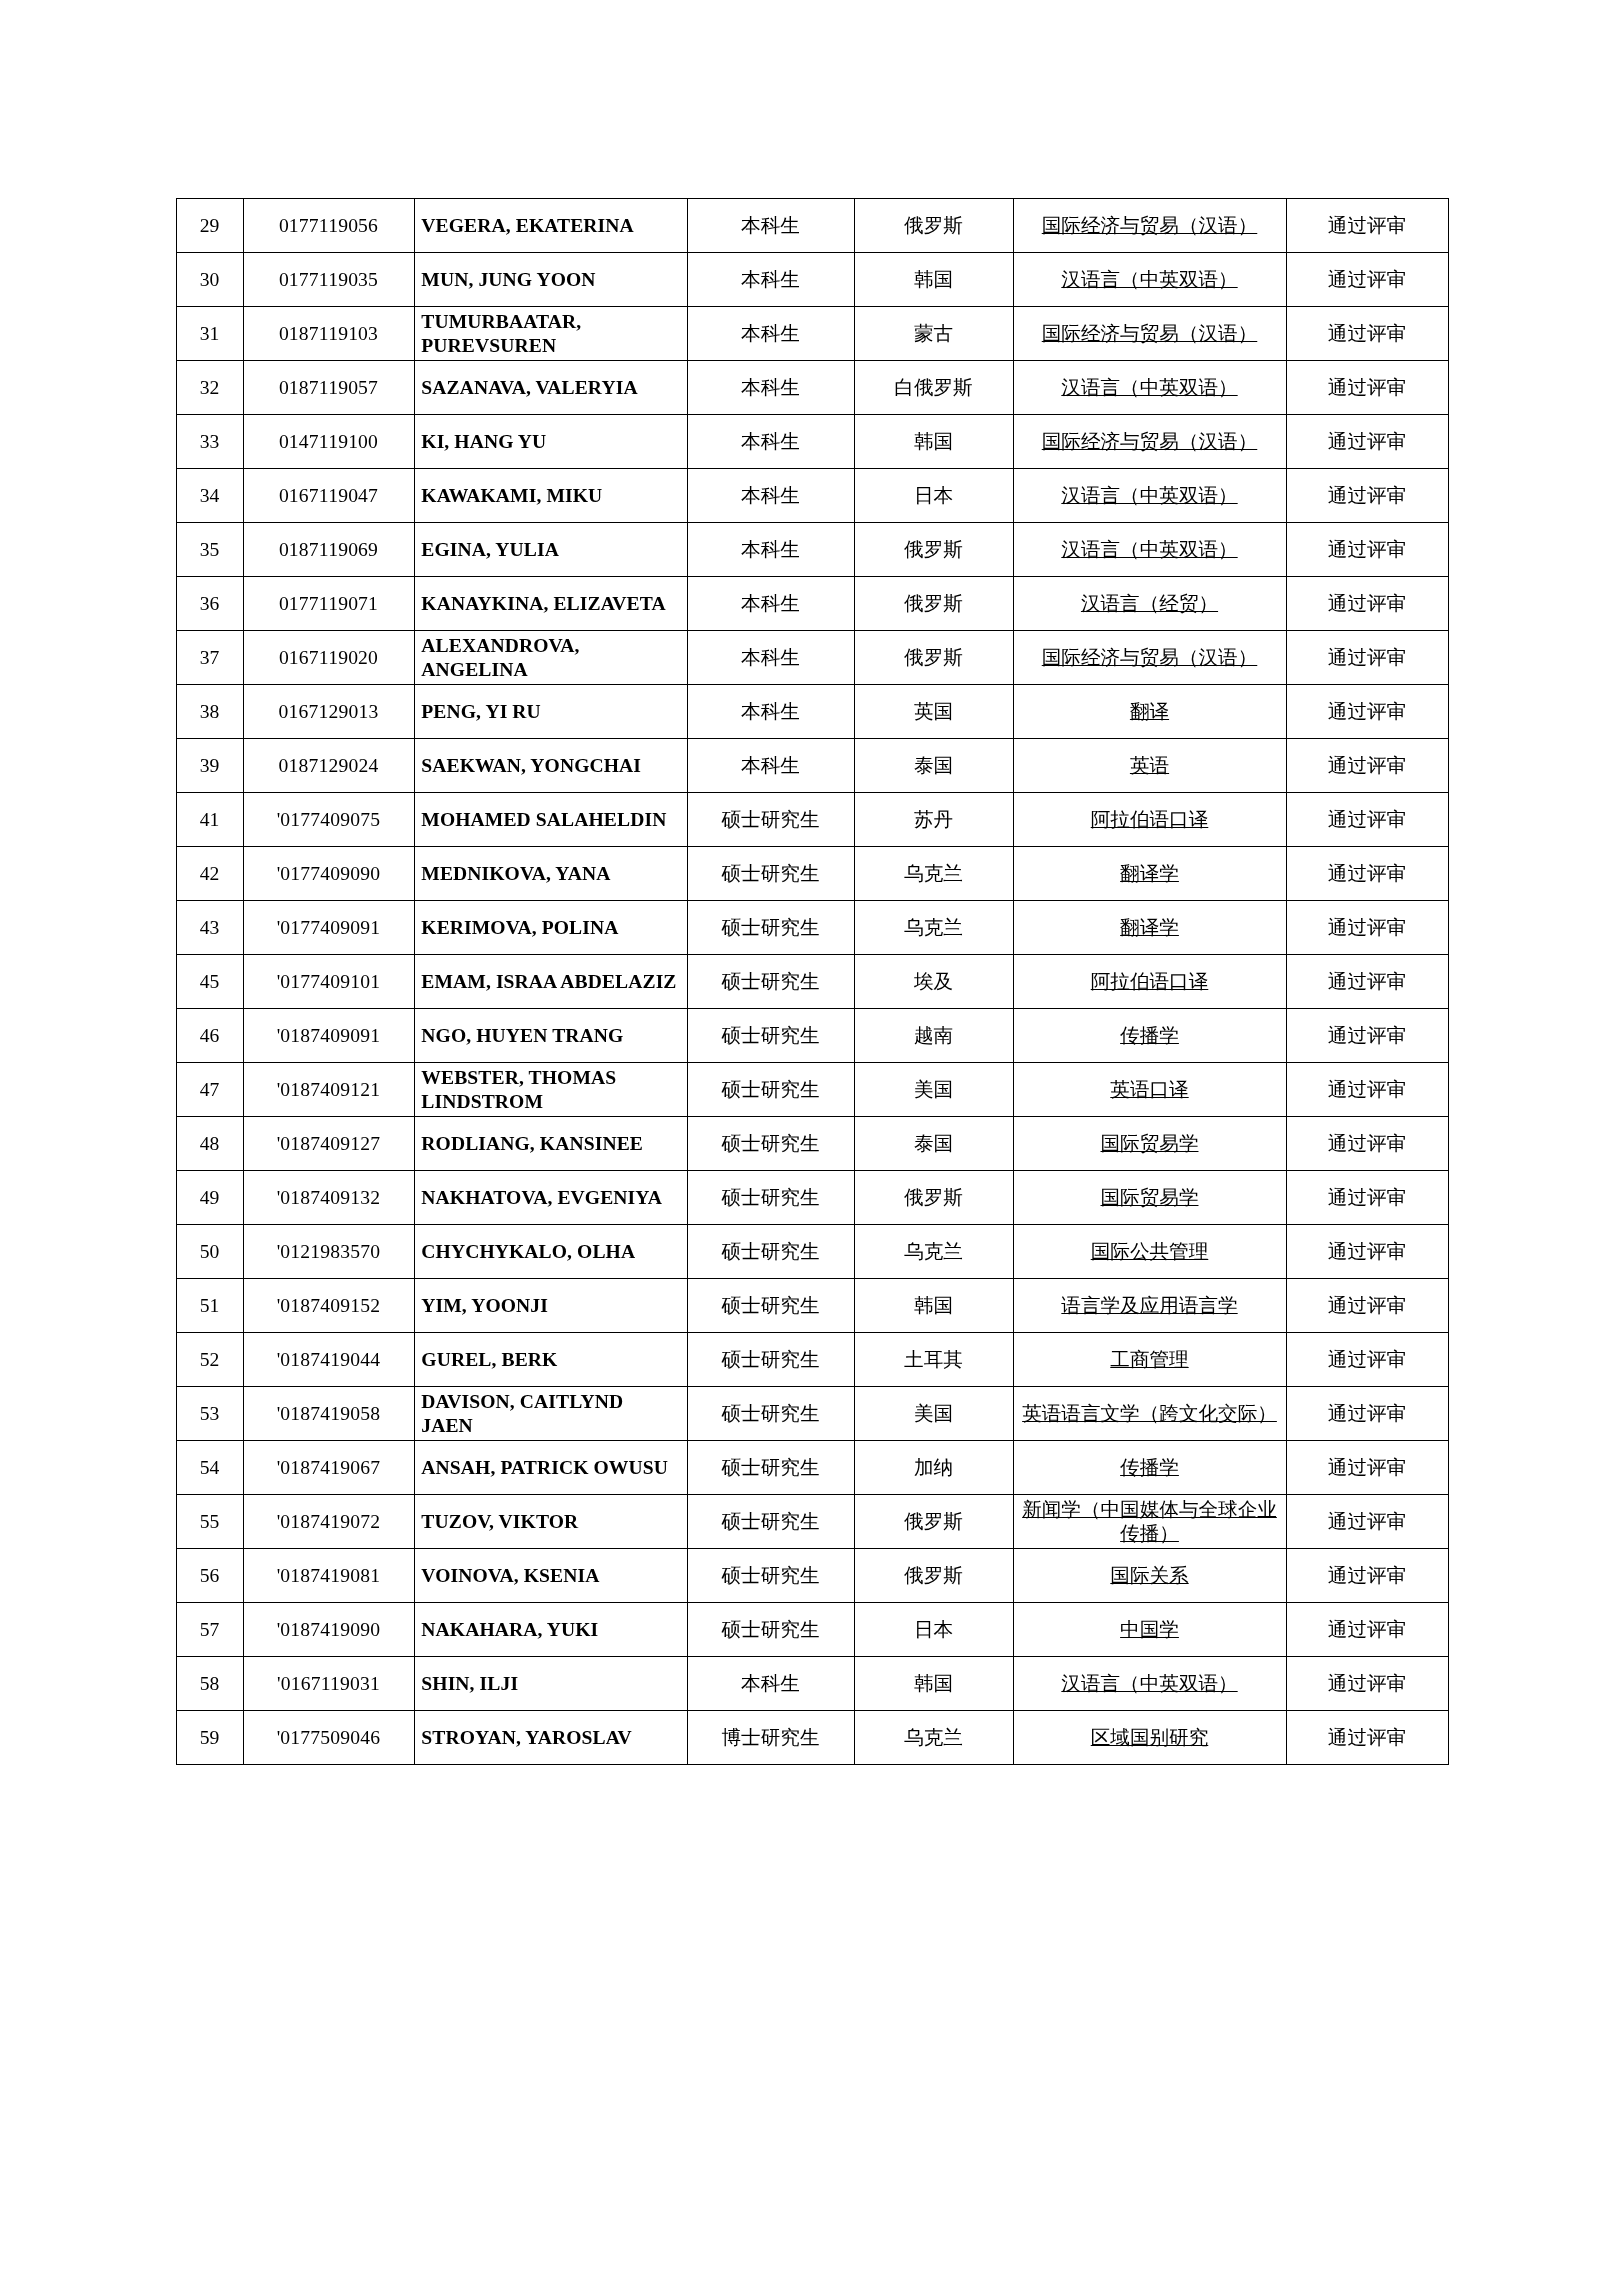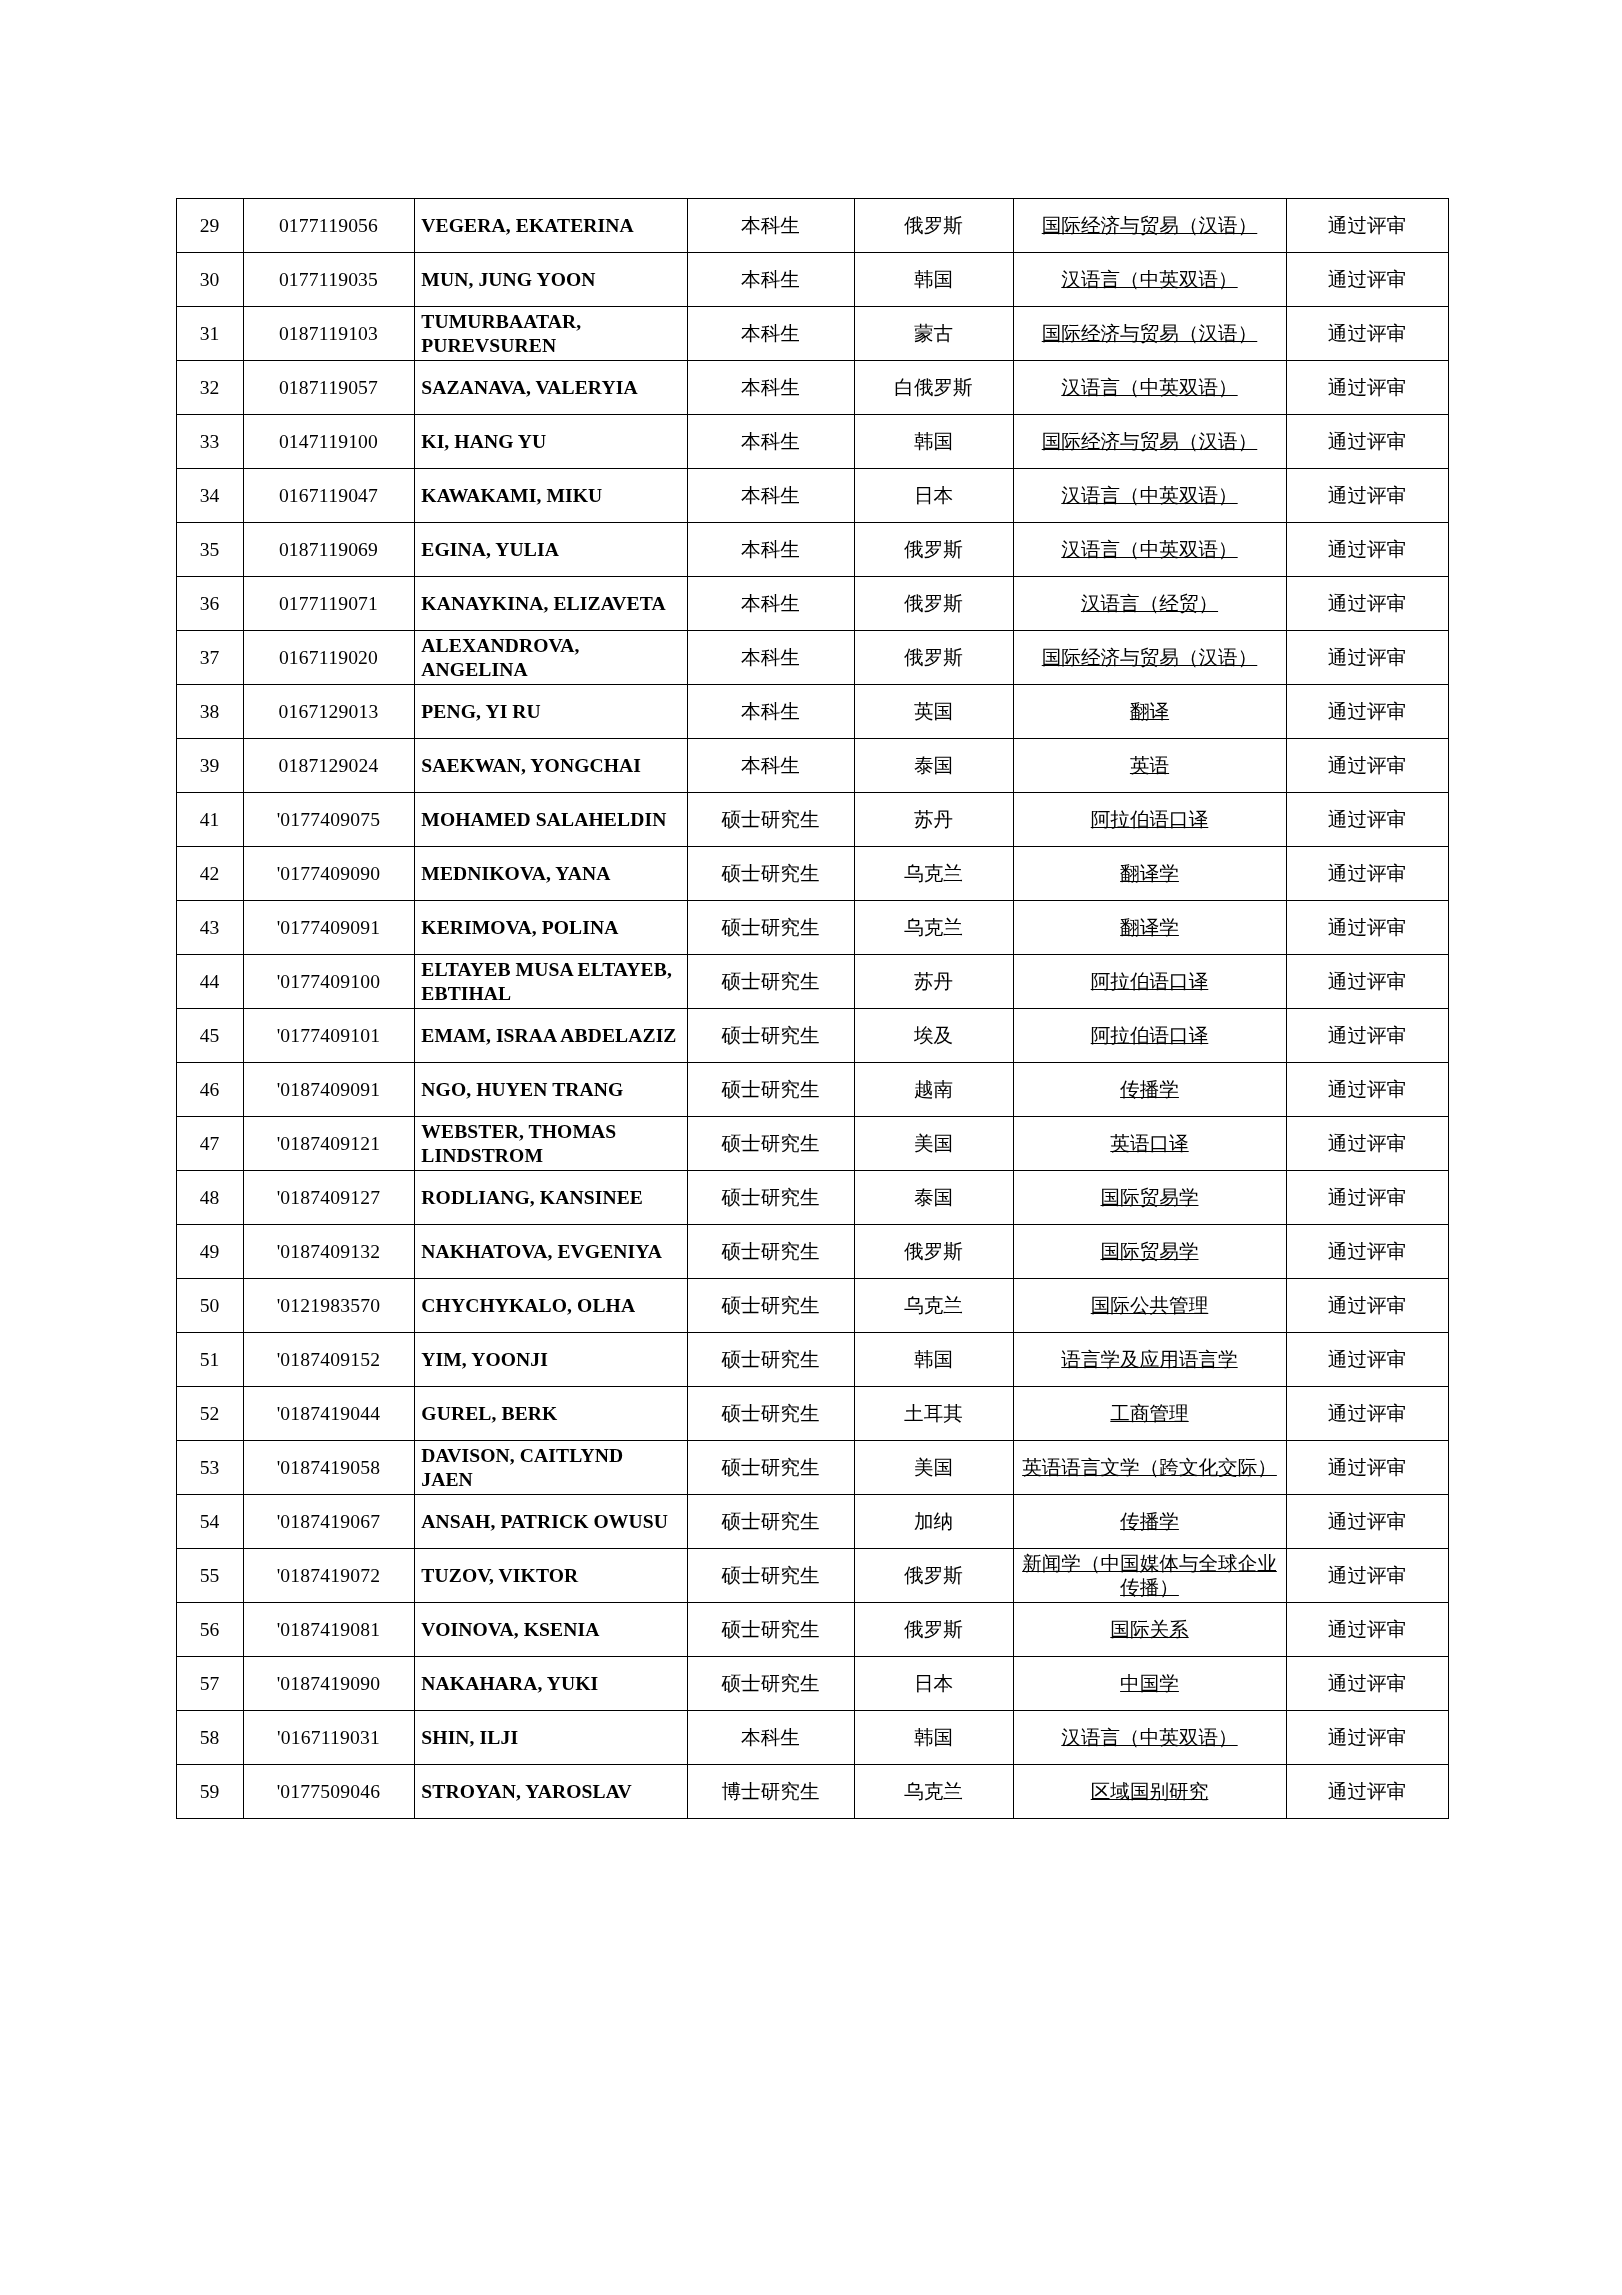--- a/index.html
+++ b/index.html
@@ -209,29 +209,20 @@
           <tr>
             <td class="idx">43</td>
             <td class="sid">'0177409091</td>
             <td class="name">KERIMOVA, POLINA</td>
             <td class="level">硕士研究生</td>
             <td class="country">乌克兰</td>
             <td class="major">翻译学</td>
             <td class="status">通过评审</td>
           </tr>
           <tr>
-            <td class="idx">44</td>
-            <td class="sid">'0177409100</td>
-            <td class="name">ELTAYEB MUSA ELTAYEB, EBTIHAL</td>
-            <td class="level">硕士研究生</td>
-            <td class="country">苏丹</td>
-            <td class="major">阿拉伯语口译</td>
-            <td class="status">通过评审</td>
-          </tr>
-          <tr>
             <td class="idx">45</td>
             <td class="sid">'0177409101</td>
             <td class="name">EMAM, ISRAA ABDELAZIZ</td>
             <td class="level">硕士研究生</td>
             <td class="country">埃及</td>
             <td class="major">阿拉伯语口译</td>
             <td class="status">通过评审</td>
           </tr>
           <tr>
             <td class="idx">46</td>

